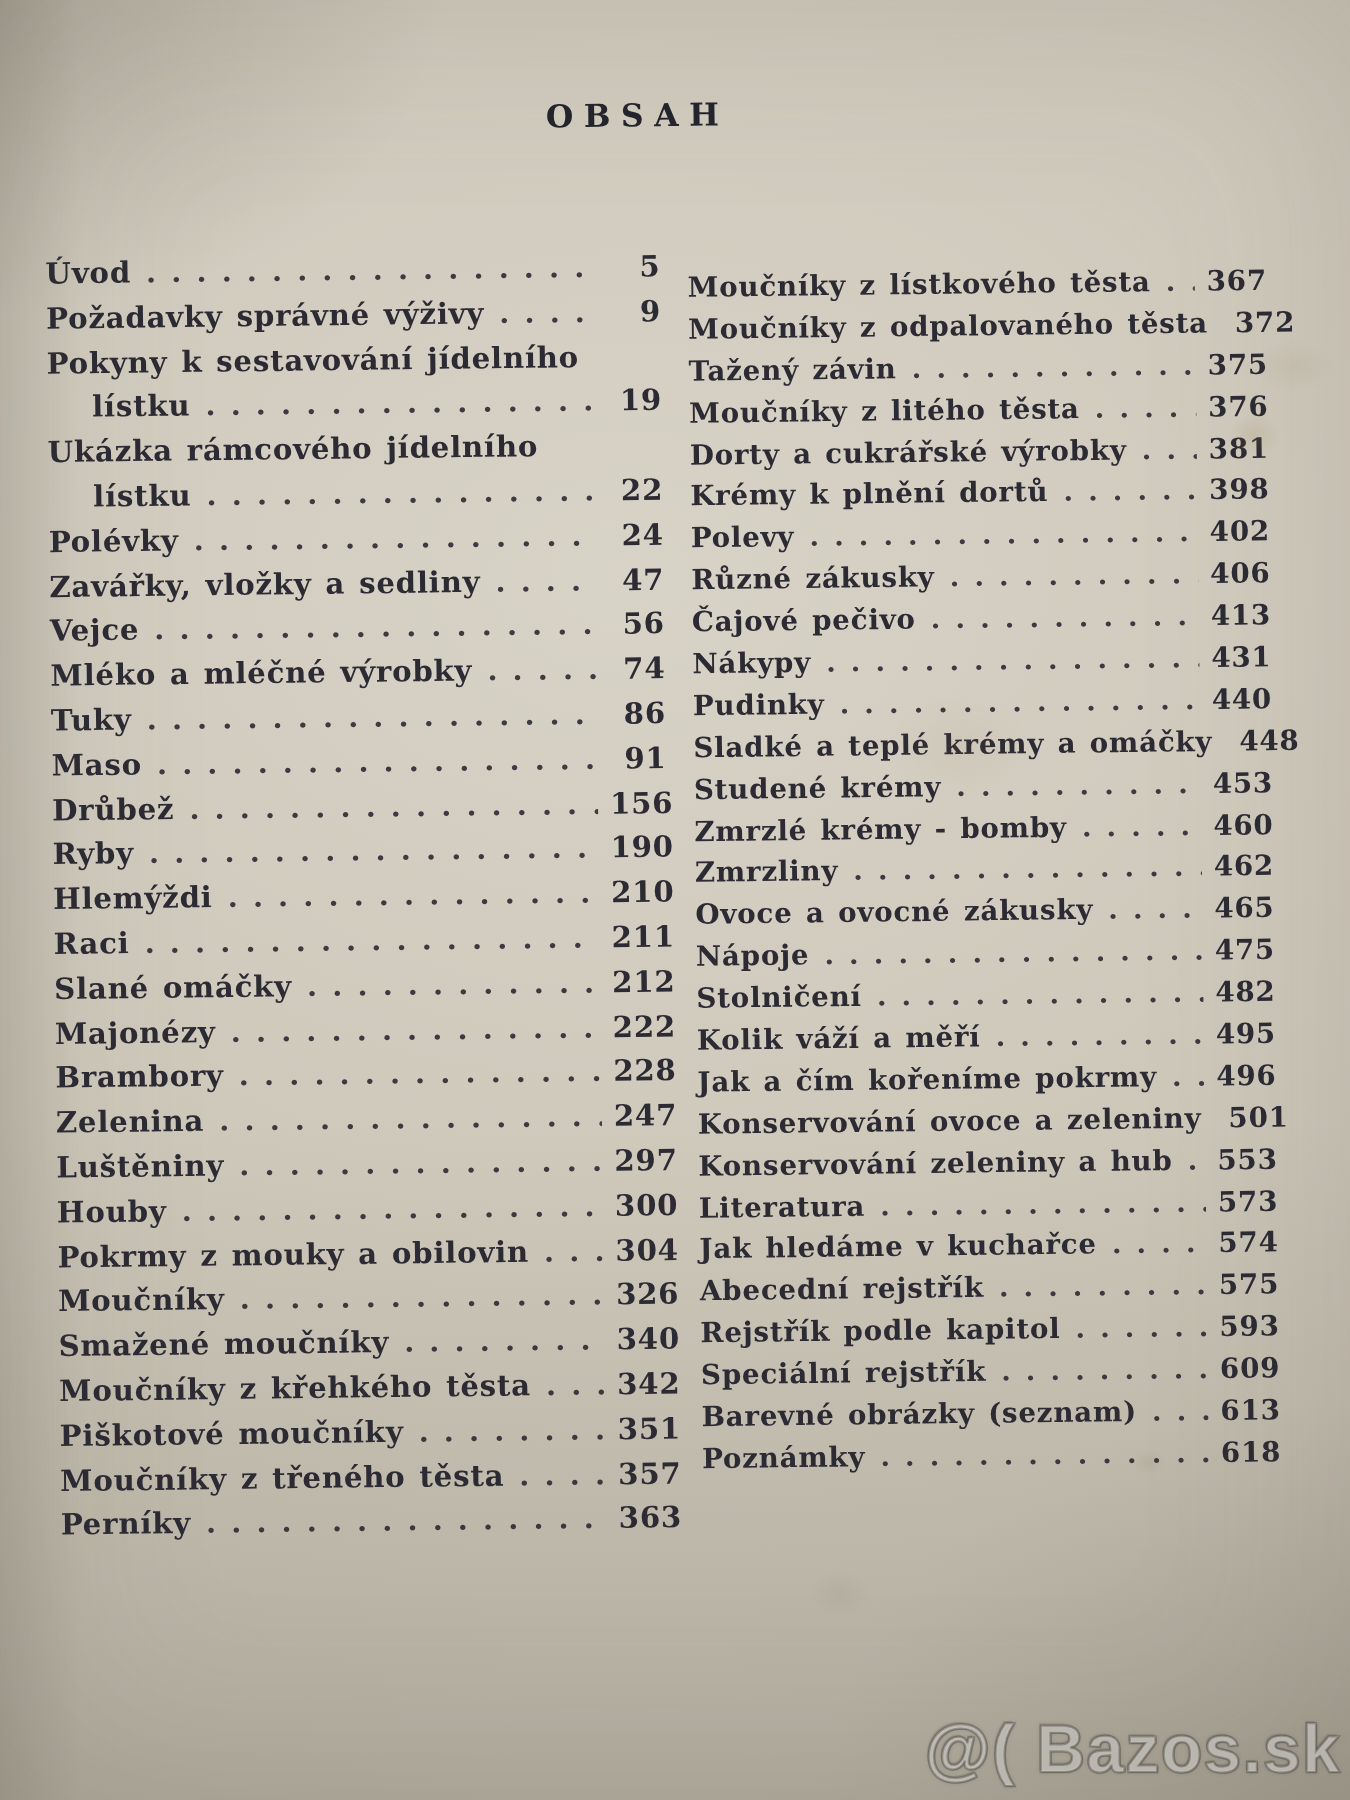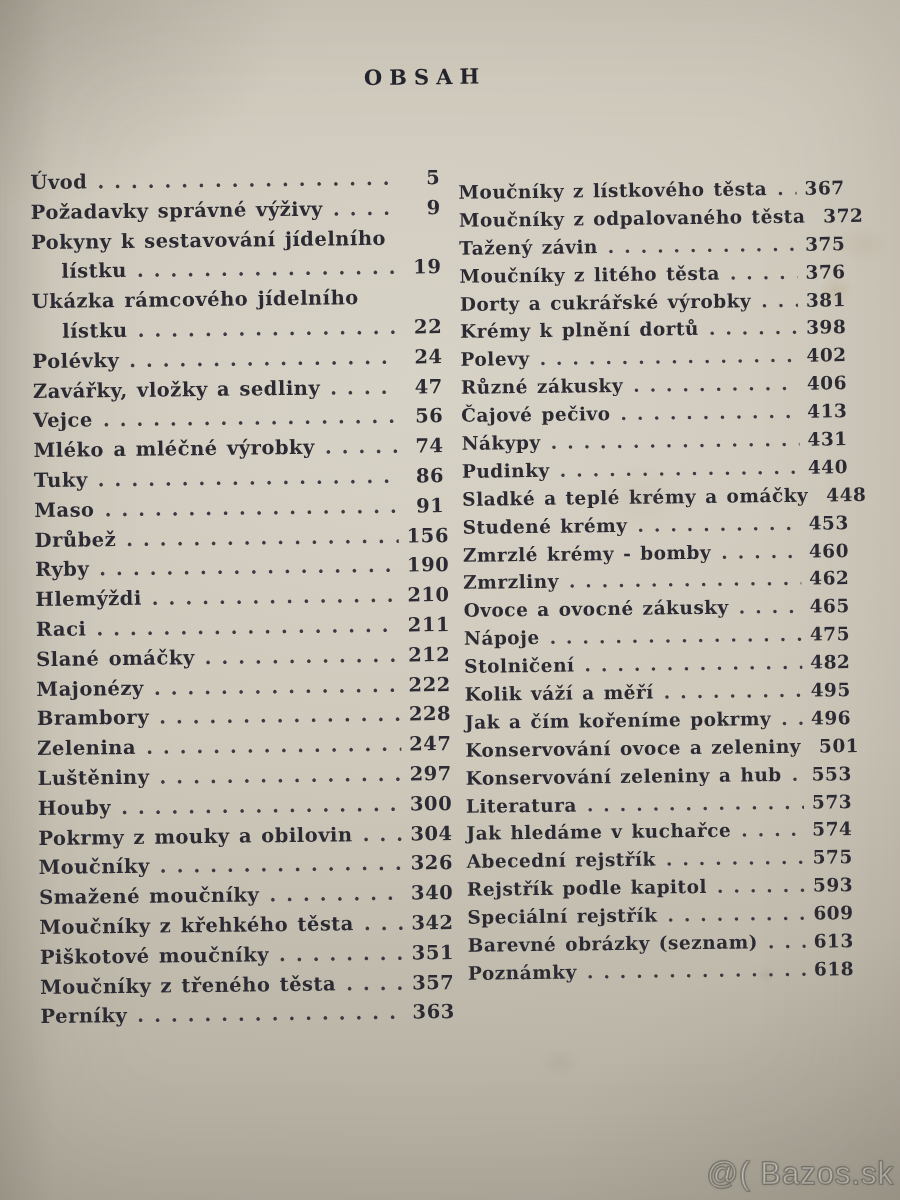--- a/index.html
+++ b/index.html
@@ -77,22 +77,22 @@
   .toc-row .page {
     min-width: 38px;
     text-align: right;
     font-weight: 600;
     letter-spacing: 0.5px;
   }
   .watermark {
     position: absolute;
     right: 6px; bottom: 8px;
     font-family: "Liberation Sans", sans-serif;
-    font-size: 31px;
-    font-weight: normal;
+    font-size: 45px;
+    font-weight: bold;
     letter-spacing: 1px;
     color: rgba(244,242,236,0.55);
     -webkit-text-stroke: 1.5px rgba(82,80,74,0.45);
     text-shadow:
       0 0 3px rgba(70,68,62,0.30),
       1px 1px 0 rgba(90,88,80,0.25),
       -1px -1px 0 rgba(90,88,80,0.25);
   }
 </style>
 </head>

